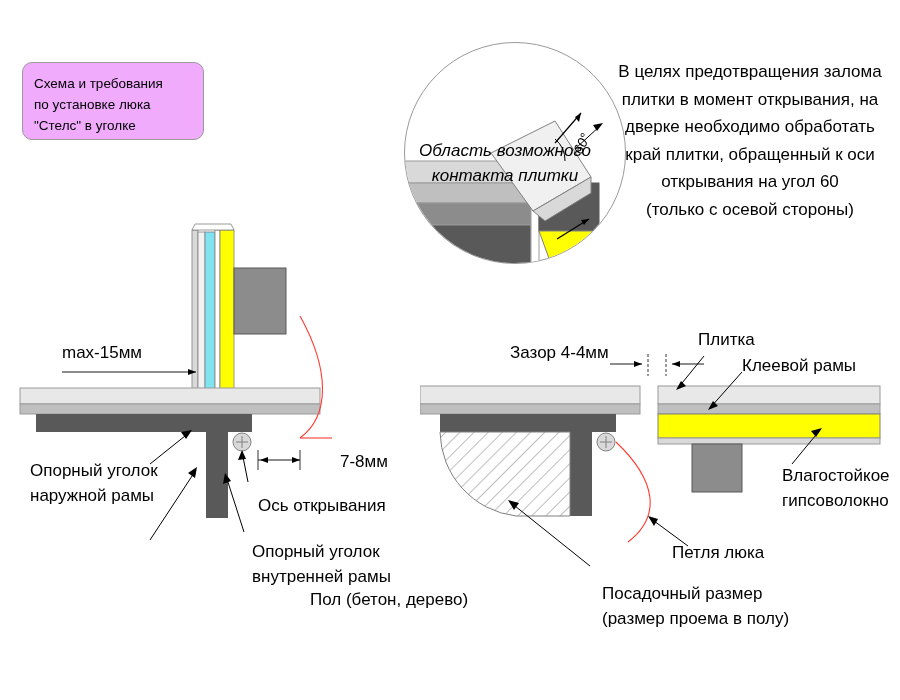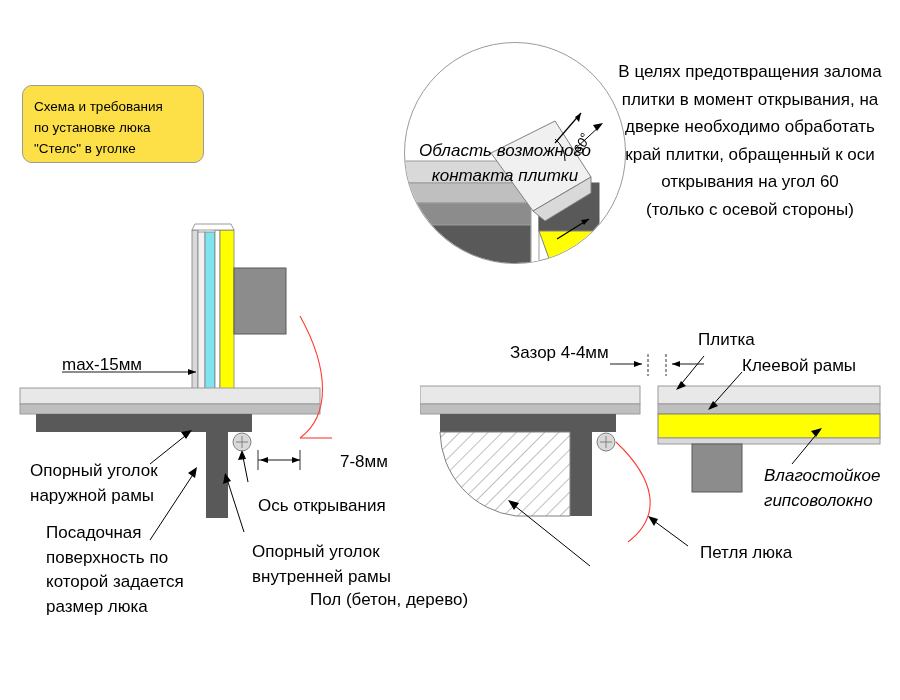--- a/index.html
+++ b/index.html
@@ -26,23 +26,22 @@
 
   
   .callout {
     position: absolute;
     left: 22px;
     top: 62px;
     width: 182px;
     height: 78px;
     border: 1px solid #9a9a9a;
     border-radius: 10px;
-    background: #fde047;
+    background: #f0abfc;
     box-sizing: border-box;
-    margin-top: 23px;
   }
   .callout .txt {
     position: absolute;
     left: 11px;
     top: 11px;
     font-size: 13.5px;
     line-height: 1.55;
   }
 
   
@@ -149,29 +148,25 @@
     <line x1="248" y1="262" x2="242" y2="232" stroke="#000000" stroke-width="1"></line>
     <polygon points="242,230 238,240 246,239" fill="#000000"></polygon>
 
     <line x1="150" y1="320" x2="196" y2="250" stroke="#000000" stroke-width="1"></line>
     <polygon points="197,247 188,253 195,258" fill="#000000"></polygon>
 
     <line x1="244" y1="312" x2="226" y2="256" stroke="#000000" stroke-width="1"></line>
     <polygon points="225,253 223,264 231,261" fill="#000000"></polygon>
   </svg>
 
-  <div class="abs txt" style="left:62px; top:341px;margin-top:12px;">max-15мм</div>
+  <div class="abs txt" style="left:62px; top:341px;">max-15мм</div>
   <div class="abs txt" style="left:340px; top:450px;">7-8мм</div>
   <div class="abs txt" style="left:258px; top:494px;">Ось открывания</div>
   <div class="abs txt" style="left:30px; top:459px;">Опорный уголок
 наружной рамы</div>
-  <div class="abs txt" style="left:46px; top:521px;">Посадочная
-поверхность по
-которой задается
-размер люка</div>
   <div class="abs txt" style="left:252px; top:540px;">Опорный уголок
 внутренней рамы</div>
   <div class="abs txt" style="left:310px; top:588px;">Пол (бетон, дерево)</div>
 
   <svg class="abs" style="left:420px; top:330px;" width="480" height="320" viewBox="0 0 480 320">
 
     <rect x="0" y="56" width="220" height="18" fill="#e8e8e8" stroke="#9a9a9a" stroke-width="1"></rect>
     <rect x="0" y="74" width="220" height="10" fill="#bfbfbf" stroke="#9a9a9a" stroke-width="1"></rect>
     <rect x="20" y="84" width="176" height="18" fill="#595959"></rect>
     <rect x="150" y="102" width="22" height="84" fill="#595959"></rect>
@@ -214,17 +209,19 @@
     <line x1="268" y1="216" x2="230" y2="188" stroke="#000000" stroke-width="1"></line>
     <polygon points="228,186 234,196 238,189" fill="#000000"></polygon>
 
     <line x1="170" y1="236" x2="90" y2="172" stroke="#000000" stroke-width="1"></line>
     <polygon points="88,170 94,180 99,173" fill="#000000"></polygon>
   </svg>
 
   <div class="abs txt" style="left:510px; top:341px;">Зазор 4-4мм</div>
   <div class="abs txt" style="left:698px; top:328px;">Плитка</div>
   <div class="abs txt" style="left:742px; top:354px;">Клеевой рамы</div>
-  <div class="abs txt" style="left:764px; top:464px;font-style:italic;">Влагостойкое
+  <div class="abs txt" style="left:782px; top:464px;">Влагостойкое
 гипсоволокно</div>
-  <div class="abs txt" style="left:700px; top:541px;">Петля люка</div>
+  <div class="abs txt" style="left:672px; top:541px;">Петля люка</div>
+  <div class="abs txt" style="left:602px; top:582px;">Посадочный размер
+(размер проема в полу)</div>
 
 </div>
 
 </body></html>

